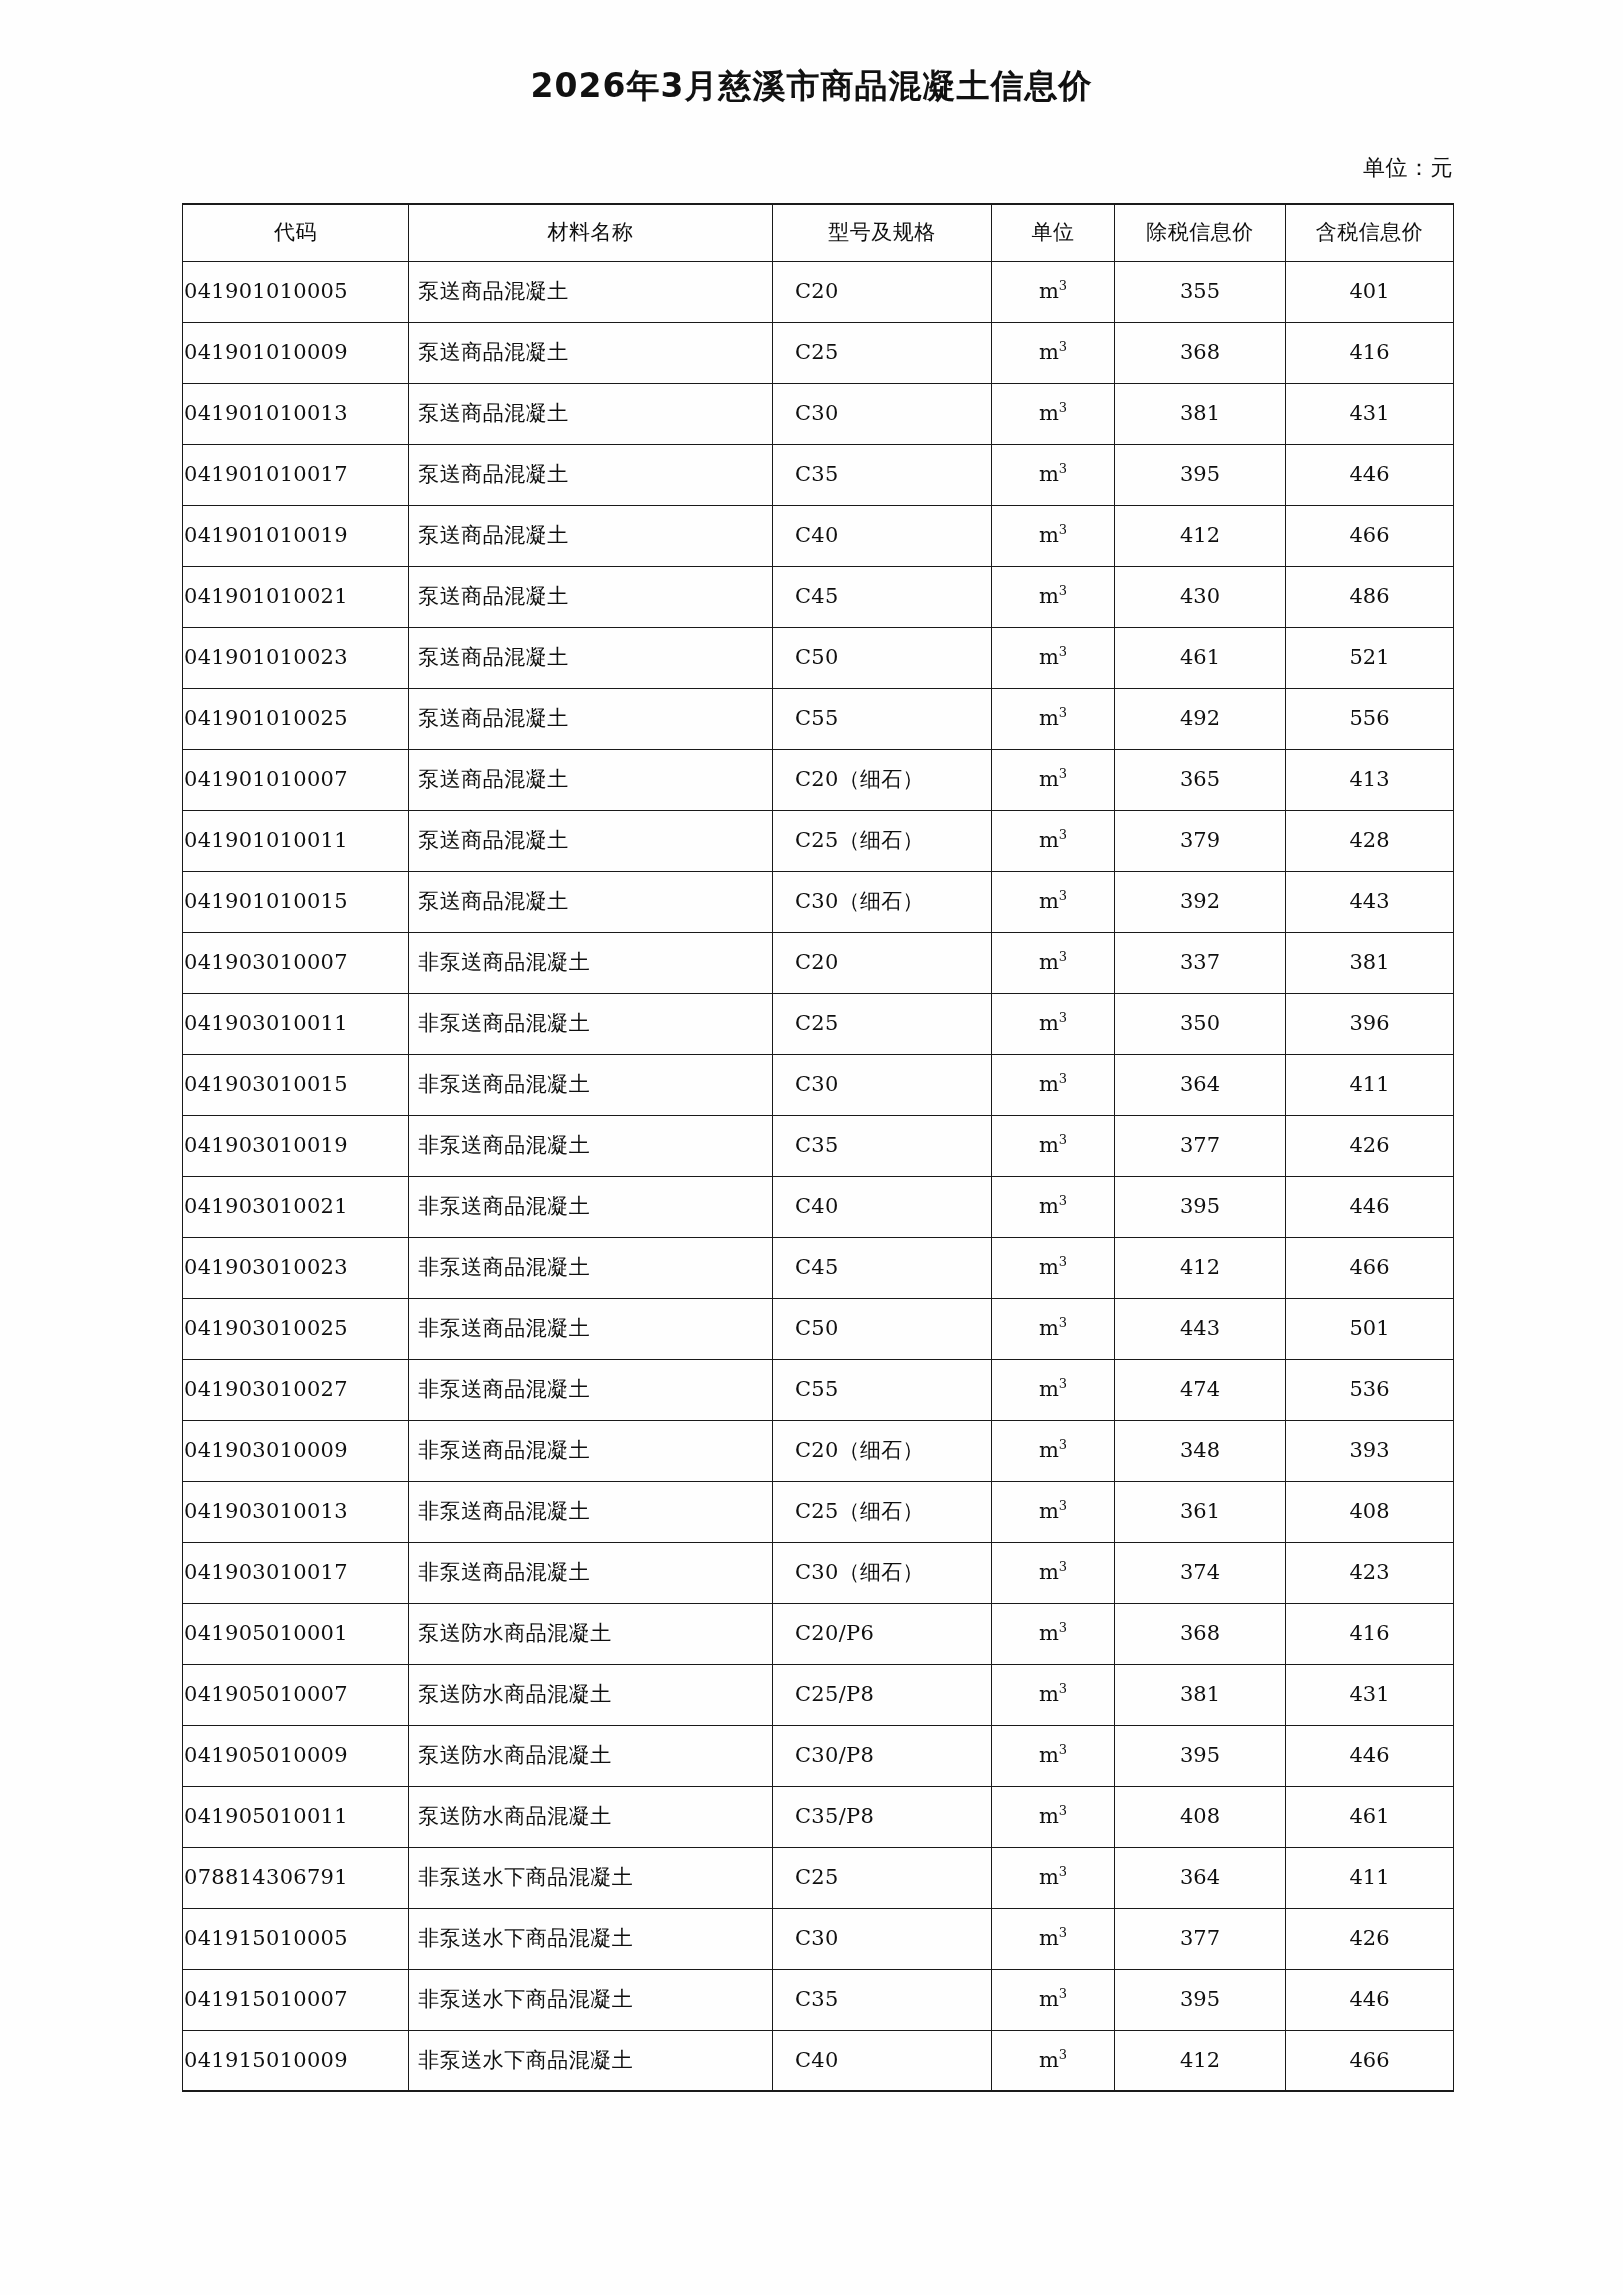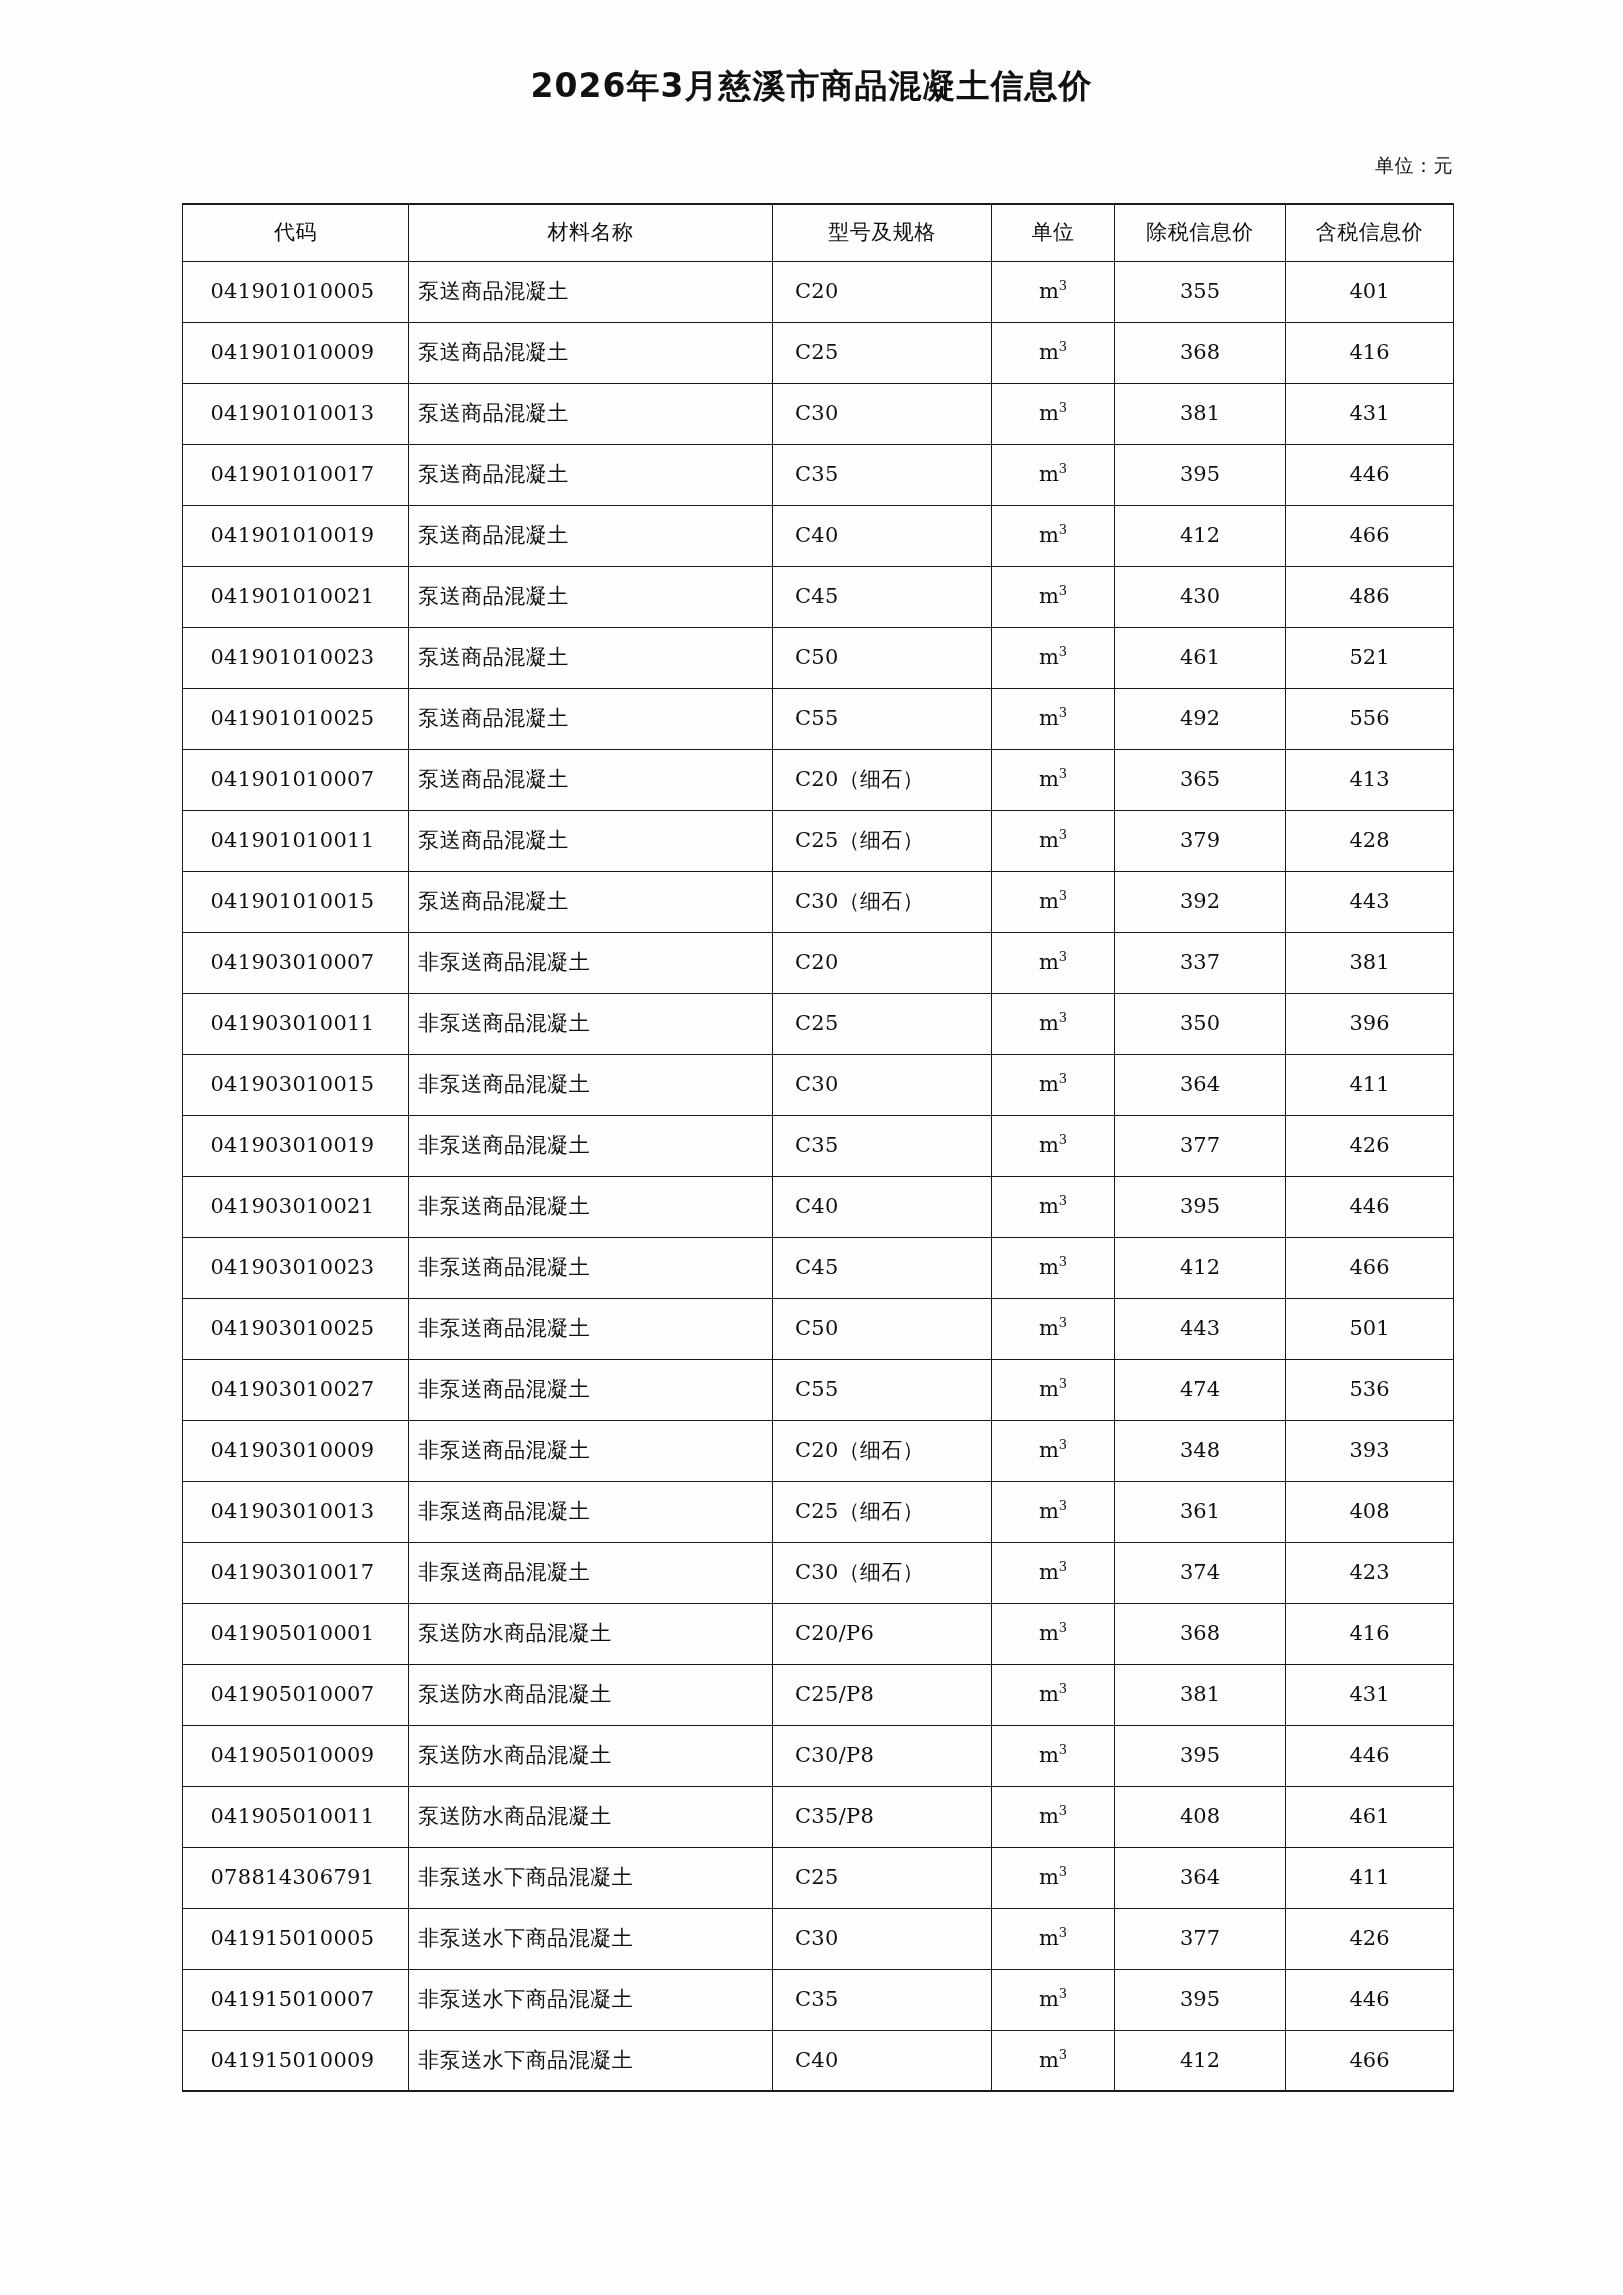--- a/index.html
+++ b/index.html
@@ -38,21 +38,21 @@
     letter-spacing: 1px;
     color: #111;
   }
 
   
   .unit-note {
     position: absolute;
     right: 170px;
     top: 153px;
     font-family: "DejaVu Serif", "Liberation Serif", serif;
-    font-size: 19px;
+    font-size: 22px;
     color: #111;
     letter-spacing: 0.5px;
     margin-left: 8px;
   }
 
   
   .price-table {
     position: absolute;
     left: 182px;
     top: 203px;
@@ -84,21 +84,21 @@
     font-weight: normal;
     height: 57px;
     border-top-width: 2px;
     border-bottom-width: 1.5px;
     letter-spacing: 0.5px;
   }
   .price-table tbody tr:last-child td {
     border-bottom-width: 2px;
   }
 
-  td.cell-code { text-align: center;   padding-left: 1px; letter-spacing: 0.3px; }
+  td.cell-code { text-align: left;   padding-left: 1px; letter-spacing: 0.3px; }
   td.cell-name { text-align: left;   padding-left: 9.2px; letter-spacing: 0.5px; }
   td.cell-spec { text-align: left;   padding-left: 22px; letter-spacing: 0.3px; }
   td.cell-unit { text-align: center; }
   td.cell-extax,
   td.cell-intax { text-align: center; }
 
   .unit-sup {
     font-size: 0.62em;
     vertical-align: super;
     line-height: 0;

